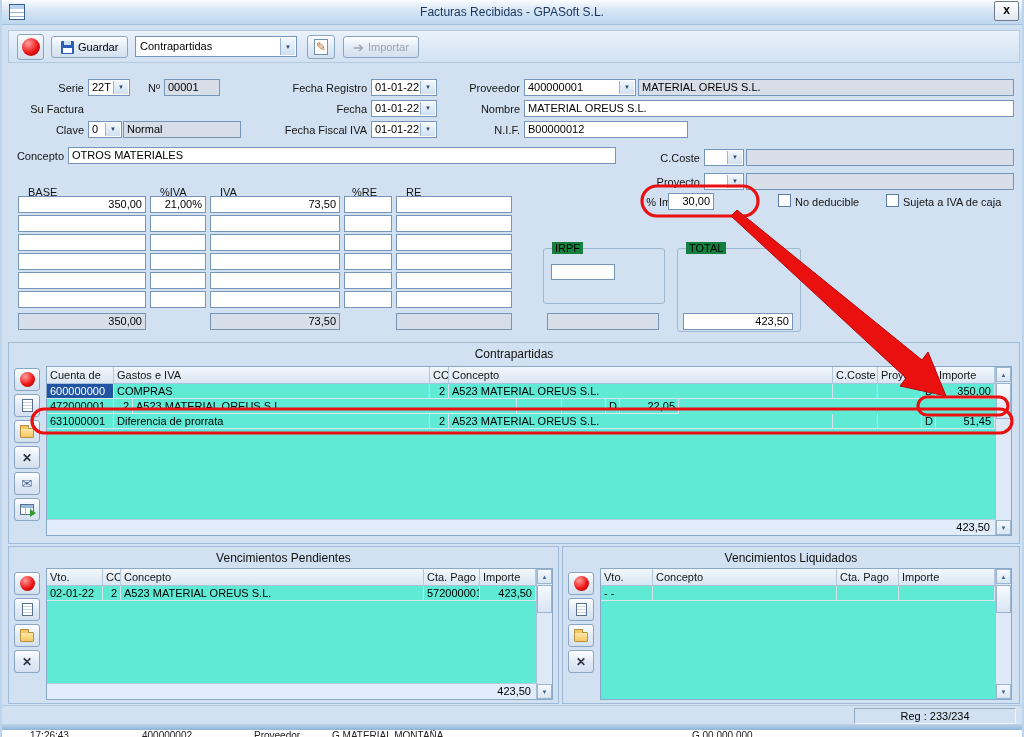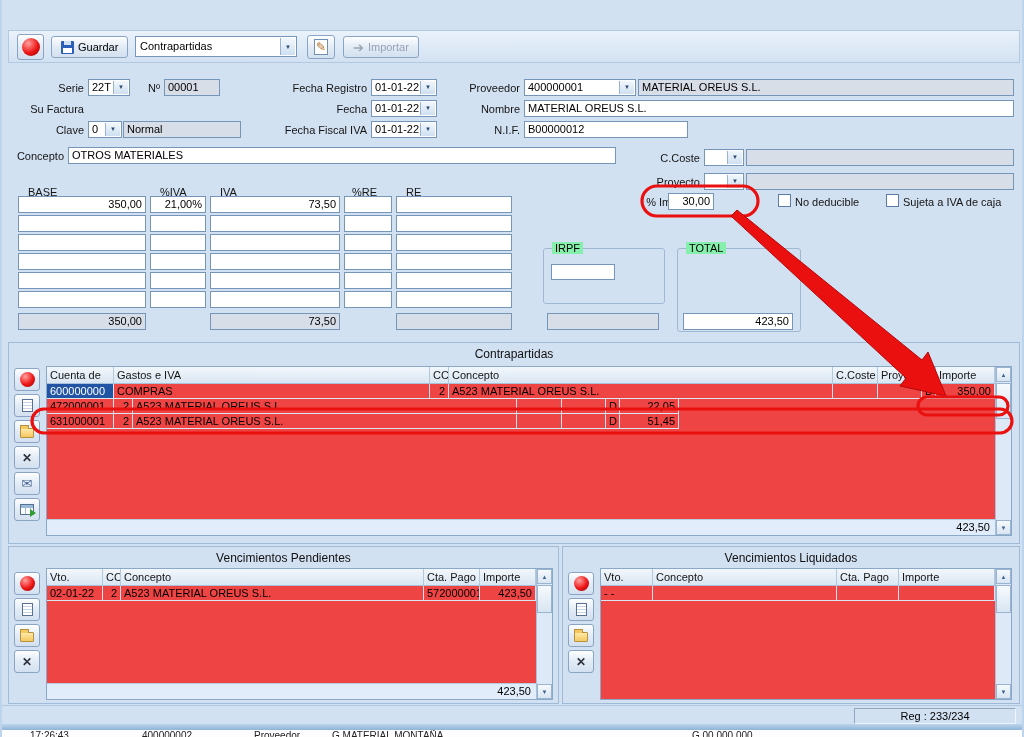--- a/index.html
+++ b/index.html
@@ -46,42 +46,42 @@
   .lbl { position:absolute; text-align:right; color:#141414; white-space:nowrap; }
   .fld { position:absolute; height:17px; background:#fff; border:1px solid #7596b8;
     line-height:15px; padding:0 3px; white-space:nowrap; overflow:hidden; }
   .fld.ro { background:#d8dee8; }
   .fld.num { text-align:right; }
   .fld .fv { display:block; line-height:15px; }
   .fld.hasdrop { padding-right:17px; }
   .chk { position:absolute; width:13px; height:13px; background:#fff; border:1px solid #5a7ca6; cursor:pointer; }
   .ghead { position:absolute; color:#141414;padding-left:8px; }
   .gbox { position:absolute; border:1px solid #a0b8d0; border-radius:3px; }
-  .gbox .gl { position:absolute; left:8px; top:-7px; background:#86efac; padding:0 3px; }
+  .gbox .gl { position:absolute; left:8px; top:-7px; background:#15803d; padding:0 3px; }
 
   
   .panel { position:absolute; border:1px solid #9fbbd8; background:#d2e1f2; }
   .ptitle { position:absolute; width:100%; text-align:center; font-size:12px; color:#111; }
   .vbtn { position:absolute; width:26px; height:23px; background:linear-gradient(#fdfeff,#e3ecf6 48%,#d3e0ef);
     border:1px solid #8aa5c4; border-radius:3px; display:flex; align-items:center; justify-content:center; cursor:pointer; }
   .page-icon { width:11px; height:13px; background:#fff; border:1px solid #5a7090;
     background-image:repeating-linear-gradient(transparent 0 2px, #c8d4e4 2px 3px); }
   .folder-icon { position:relative; width:14px; height:10px; margin-top:3px;
     background:linear-gradient(#ffe9a8,#f4c862); border:1px solid #b8913c; border-radius:1px; }
   .folder-icon::before { content:""; position:absolute; left:-1px; top:-4px; width:7px; height:3px;
     background:#f4c862; border:1px solid #b8913c; border-bottom:none; }
   .x-glyph { font-size:12px; font-weight:bold; color:#2e3440; }
   .mail-glyph { font-size:13px; color:#4a6898; }
   .table-icon { position:relative; width:14px; height:11px; border:1px solid #5a7090; background:#fff;
     background-image:linear-gradient(#9ab8d8 0 3px, transparent 3px),
       repeating-linear-gradient(90deg, transparent 0 4px, #9ab8d8 4px 5px); }
   .table-icon::after { content:""; position:absolute; right:-3px; bottom:-3px; width:0; height:0;
     border-left:6px solid #2f9e2f; border-top:4px solid transparent; border-bottom:4px solid transparent; }
 
-  .grid { position:absolute; background:#ef4444; border:1px solid #8aa8c8; }
+  .grid { position:absolute; background:#5eead4; border:1px solid #8aa8c8; }
   .ghrow { position:absolute; left:0; top:0; display:flex; height:17px;
     background:linear-gradient(#f2f7fc,#d9e6f3); border-bottom:1px solid #a8c0d8; }
   .ghrow span { display:block; line-height:16px; padding:0 3px; border-right:1px solid #b4c8dc;
     white-space:nowrap; overflow:hidden; color:#141414; }
   .drow { position:absolute; left:0; display:flex; height:15px; }
   .drow span { display:block; line-height:14px; padding:0 3px; border-right:1px solid #d8e2ee;
     border-bottom:1px solid #dce6f0; white-space:nowrap; overflow:hidden; }
   .drow span.r { text-align:right; }
   .drow span.c { text-align:center; }
   .drow span.sel { background:#2155a4; color:#fff; }
@@ -113,20 +113,25 @@
   
   #ann-overlay { position:absolute; left:0; top:0; width:1024px; height:737px; pointer-events:none; z-index:90; }
   .ann { fill:none; stroke:#ea1010; stroke-width:3.2; }
   .arr { fill:#ea1010; stroke:#b50808; stroke-width:1; }
 </style>
 </head>
 <body>
 
 <div id="screen">
 
+  <div class="titlebar">
+    <div class="app-icon"></div>
+    <div class="title">Facturas Recibidas - GPASoft S.L.</div>
+    <div class="close-btn">x</div>
+  </div>
 
   <div class="toolbar">
     <div class="btn" style="left:8px;top:3px;width:27px;height:26px">
       <span class="power-ball"></span>
     </div>
     <div class="btn" style="left:42px;top:5px;height:22px;padding:0 9px">
       <span class="floppy-icon"></span>
       <span>Guardar</span>
     </div>
     <div class="combo-box" style="left:126px;top:5px;width:162px;height:21px">
@@ -338,20 +343,21 @@
       <span class="k1">472000001</span>
       <span class="k3 r">2</span>
       <span class="k4">A523 MATERIAL OREUS S.L.</span>
       <span class="k5"></span>
       <span class="k6"></span>
       <span class="k7 c">D</span>
       <span class="k8 r">22,05</span>
     </div>
     <div class="drow" style="top:47px">
       <span class="k1">631000001</span>
+      <span class="k2">Diferencia de prorrata</span>
       <span class="k3 r">2</span>
       <span class="k4">A523 MATERIAL OREUS S.L.</span>
       <span class="k5"></span>
       <span class="k6"></span>
       <span class="k7 c">D</span>
       <span class="k8 r">51,45</span>
     </div>
     <div class="totstrip" style="width:948px">423,50</div>
     <div class="vscroll">
       <div class="sb up">▲</div>

